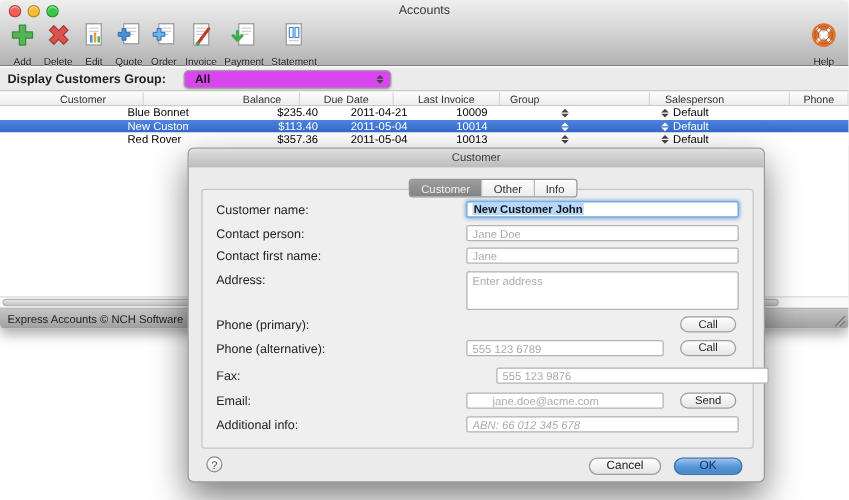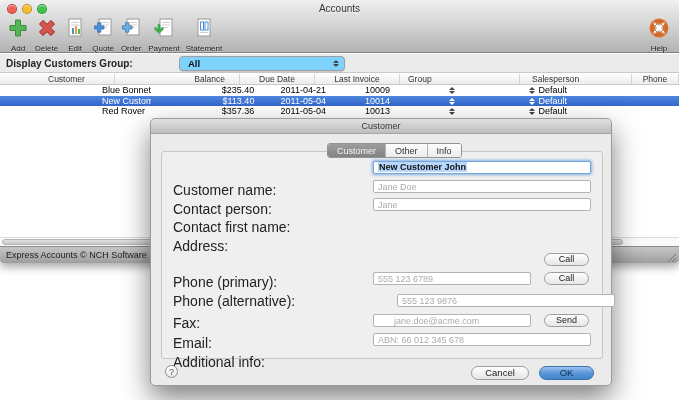--- a/index.html
+++ b/index.html
@@ -23,22 +23,22 @@
   .tools { position:absolute; left:4px; top:17px; display:flex; align-items:flex-start; }
   .tool { display:flex; flex-direction:column; align-items:center; cursor:default; padding:0 3px; }
   .tool svg { width:22px; height:22px; }
   .tool .tlabel { font-size:8px; color:#1a1a1a; margin-top:1px; white-space:nowrap;
     text-shadow:0 1px 0 rgba(255,255,255,.5); }
   .tool.help-tool { position:absolute; right:6px; top:17px; }
 
   .filter-row { position:absolute; left:0; top:54px; width:100%; height:19px; background:#ebebeb;
     border-bottom:1px solid #c9c9c9; }
   .filter-label { position:absolute; left:6px; top:4px; font-size:10px; font-weight:600; color:#222; }
-  .dropdown { position:absolute; left:147px; top:2px; width:166px; height:15px; background:#7dd3fc;
-    border:1px solid #9f9f9f; border-radius:4px; box-shadow:0 1px 1px rgba(0,0,0,.15);margin-left:32px; }
+  .dropdown { position:absolute; left:147px; top:2px; width:166px; height:15px; background:#d946ef;
+    border:1px solid #9f9f9f; border-radius:4px; box-shadow:0 1px 1px rgba(0,0,0,.15); }
   .dropdown .dvalue { position:absolute; left:8px; top:1px; font-size:9.5px; font-weight:700; color:#111; }
   .dropdown .dstep { position:absolute; right:5px; top:3px; }
 
   .spin { display:inline-block; }
   .spin i { display:block; width:0; height:0; border-left:3px solid transparent; border-right:3px solid transparent; }
   .spin .up { border-bottom:3px solid #444; margin-bottom:1px; }
   .spin .dn { border-top:3px solid #444; }
   .row.selected .spin .up { border-bottom-color:#fff; }
   .row.selected .spin .dn { border-top-color:#fff; }
 
@@ -80,21 +80,21 @@
 
   .groupbox { position:absolute; left:10px; top:32px; width:442px; height:208px;
     border:1px solid #c6c6c6; border-radius:3px; background:#efefef; }
   .tabs { position:absolute; left:176px; top:24px; display:flex; height:15px; z-index:2;
     border:1px solid #939393; border-radius:3px; overflow:hidden; background:#fff; }
   .tab { font-size:9px; line-height:14px; padding:0 9px; color:#333;
     background:linear-gradient(#fdfdfd,#ececec); border-right:1px solid #b5b5b5; }
   .tab:last-child { border-right:none; }
   .tab.active { background:linear-gradient(#9d9d9d,#838383); color:#f2f2f2; }
 
-  .fld-label { position:absolute; left:22px; font-size:14px; color:#222;margin-top:19px; }
+  .fld-label { position:absolute; left:22px; font-size:10px; color:#222; }
   .tinput { position:absolute; left:222px; width:218px; height:13px; background:#fff;
     border:1px solid #b3b3b3; border-radius:2px; font-size:9px; color:#333; padding:0 4px;
     font-family:"Liberation Sans", sans-serif; line-height:11px; }
   .tinput.short { width:158px; }
   .tinput::placeholder { color:#ababab; opacity:1; }
   .tinput.focused { border-color:#74a6d8; box-shadow:0 0 3px 1px rgba(94,156,224,.75); }
   .tinput.focused .sel { background:#b8d7fc; font-weight:700; color:#111; padding:0 1px; }
   textarea.tinput { height:31px; resize:none; padding-top:2px; line-height:10px; }
   .mini-btn { position:absolute; left:393px; width:45px; height:13px; font-size:9px; color:#222;
     background:linear-gradient(#fefefe,#e6e6e6); border:1px solid #9e9e9e; border-radius:7px;
@@ -158,20 +158,29 @@
         <div class="tool">
           <span><svg viewBox="0 0 22 22">
                 <rect x="7" y="2" width="12" height="16" fill="#fff" stroke="#9a9a9a"></rect>
                 <path d="M9 5.5h8M9 8h8M9 10.5h6" stroke="#cfcfcf"></path>
                 <path d="M6 10h4v4h4v4h-4v4H6v-4H2v-4h4z" fill="#6db3e8" stroke="#2c6cb0" transform="translate(1 -2) scale(0.78)" stroke-linejoin="round"></path>
               </svg></span>
           <span class="tlabel">Order</span>
         </div>
         <div class="tool">
           <span><svg viewBox="0 0 22 22">
+                <rect x="5" y="2" width="12" height="17" fill="#fff" stroke="#9a9a9a"></rect>
+                <path d="M7 5.5h8M7 8h8M7 10.5h6" stroke="#cfcfcf"></path>
+                <path d="M8 18 L17 6" stroke="#c0392b" stroke-width="2.4" stroke-linecap="round"></path>
+                <circle cx="8" cy="18" r="1.6" fill="#3faa4e"></circle>
+              </svg></span>
+          <span class="tlabel">Invoice</span>
+        </div>
+        <div class="tool">
+          <span><svg viewBox="0 0 22 22">
                 <rect x="7" y="2" width="12" height="17" fill="#fff" stroke="#9a9a9a"></rect>
                 <path d="M9 5.5h8M9 8h8M9 10.5h6" stroke="#cfcfcf"></path>
                 <path d="M6 8v7m-3.5-3.5L6 15l3.5-3.5" fill="none" stroke="#3faa4e" stroke-width="2.6" stroke-linecap="round" stroke-linejoin="round"></path>
               </svg></span>
           <span class="tlabel">Payment</span>
         </div>
         <div class="tool">
           <span><svg viewBox="0 0 22 22">
                 <rect x="5" y="2" width="12" height="17" fill="#fff" stroke="#9a9a9a"></rect>
                 <rect x="7.5" y="5" width="3" height="8" fill="none" stroke="#4a90d9"></rect>
@@ -272,35 +281,36 @@
     <span class="fld-label" style="top:44px">Customer name:</span>
     <div class="tinput focused" style="top:42px"><span class="sel">New Customer John</span></div>
 
     <span class="fld-label" style="top:63px">Contact person:</span>
     <input class="tinput" style="top: 61px;" placeholder="Jane Doe">
 
     <span class="fld-label" style="top:81px">Contact first name:</span>
     <input class="tinput" style="top: 79px;" placeholder="Jane">
 
     <span class="fld-label" style="top:100px">Address:</span>
+    <textarea class="tinput" style="top: 98px;" placeholder="Enter address"></textarea>
 
     <span class="fld-label" style="top:136px">Phone (primary):</span>
     <button class="mini-btn" style="top:134px">Call</button>
 
     <span class="fld-label" style="top:155px">Phone (alternative):</span>
     <input class="tinput short" style="top: 153px;" placeholder="555 123 6789">
     <button class="mini-btn" style="top:153px">Call</button>
 
     <span class="fld-label" style="top:177px">Fax:</span>
     <input class="tinput" style="top: 175px; margin-left: 24px;" placeholder="555 123 9876">
 
     <span class="fld-label" style="top:197px">Email:</span>
     <input class="tinput short" style="top: 195px; padding-left: 20px;" placeholder="jane.doe@acme.com">
     <button class="mini-btn" style="top:195px">Send</button>
 
     <span class="fld-label" style="top:216px">Additional info:</span>
-    <input class="tinput" style="top: 214px;" placeholder="ABN: 66 012 345 678">
+    <input class="tinput" style="top: 214px; font-style: italic;" placeholder="ABN: 66 012 345 678">
 
     <button class="dlg-help">?</button>
     <button class="btn cancel">Cancel</button>
     <button class="btn ok">OK</button>
   </div>
 </div>
 
 </body></html>

